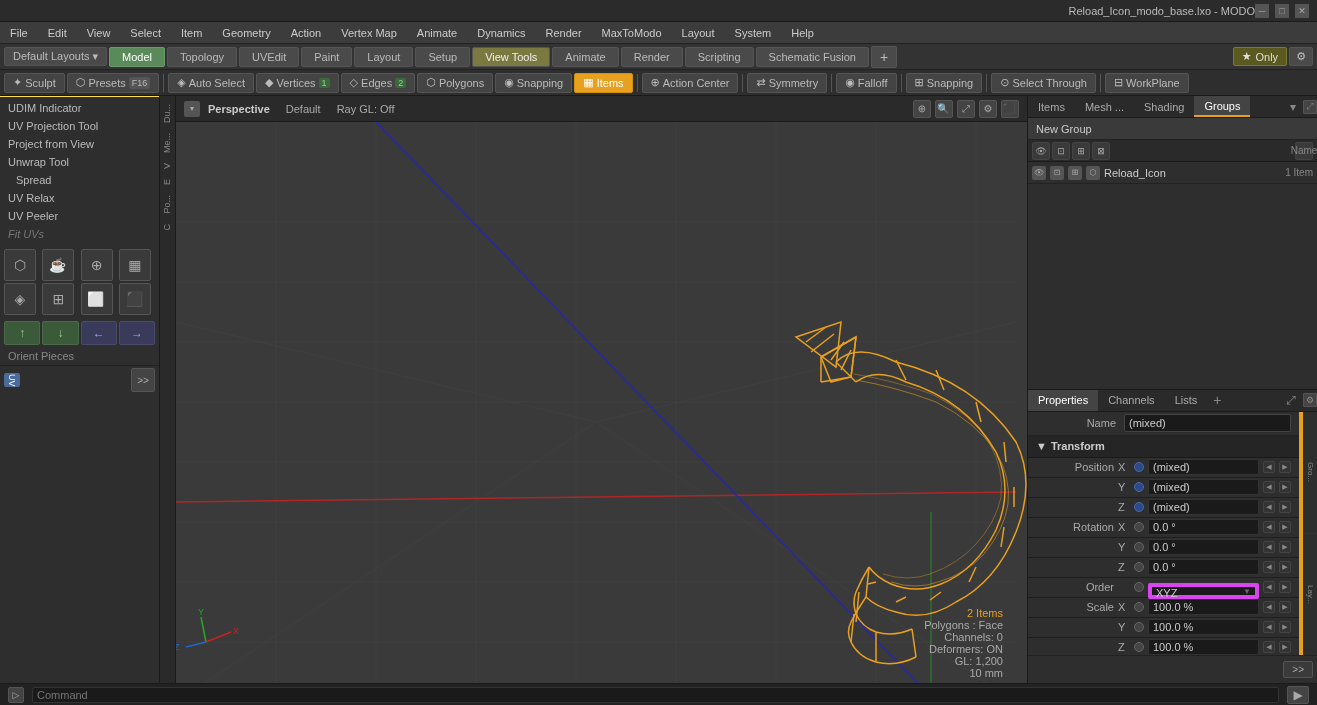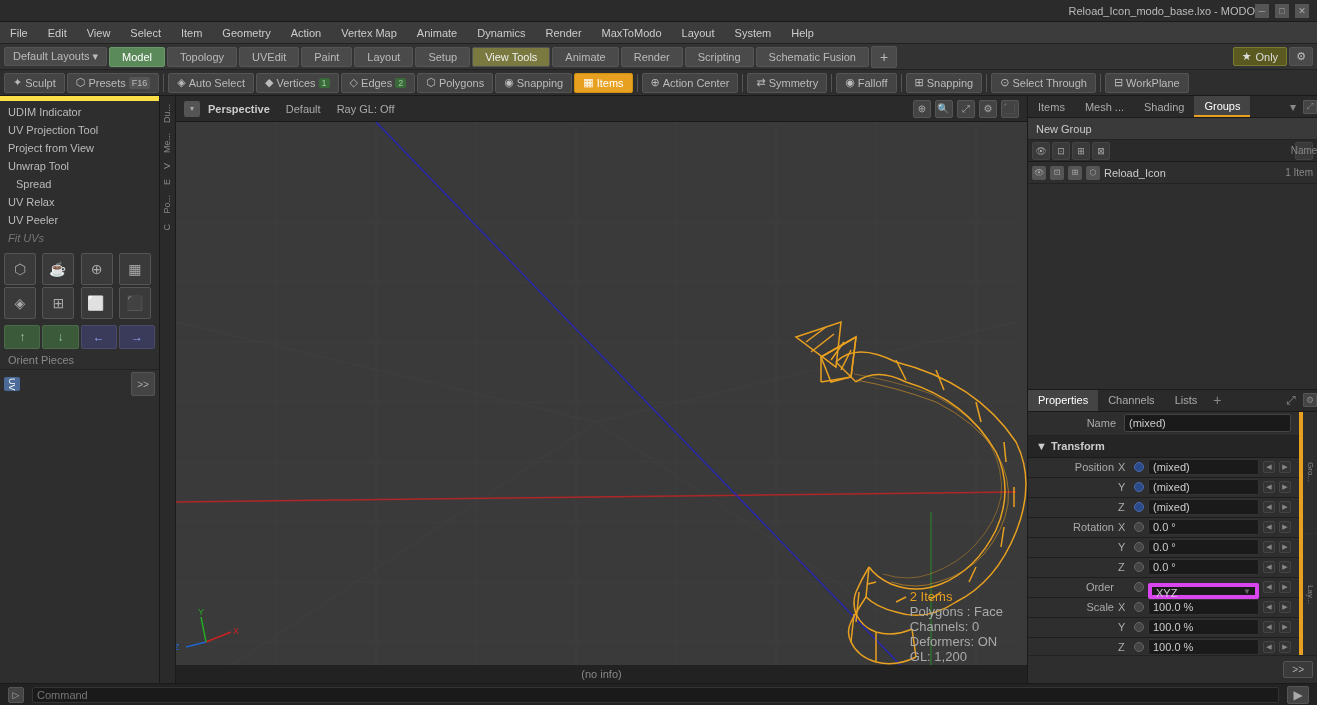--- a/index.html
+++ b/index.html
@@ -160,21 +160,21 @@
     .left-tool-item {
       padding: 3px 8px;
       font-size: 11px;
       color: #bbb;
       cursor: pointer;
       display: flex; align-items: center;
     }
 
     .left-tool-section {
       padding: 2px 0;
-      border-top: 5px solid #fde047;
+      border-top: 1px solid #fde047;
     }
 
     .icon-grid {
       display: grid;
       grid-template-columns: repeat(4, 1fr);
       gap: 2px;
       padding: 4px;
     }
     .icon-cell {
       width: 32px; height: 32px;
@@ -309,21 +309,22 @@
       top: 26px;
       left: 0;
     }
 
     
     #viewport-status {
       position: absolute;
       bottom: 0;
       right: 0;
       padding: 4px 24px;
-      font-size: 13px;
+      text-align: right;
+      font-size: 11px;
       color: #e8a020;
     }
     #viewport-status .stat-line { color: #aaa; }
     #viewport-status .stat-line.orange { color: #e8a020; }
 
     #viewport-footer {
       position: absolute;
       bottom: 0;
       left: 0;
       right: 0;
@@ -915,23 +916,20 @@
 
     <div id="viewport-status">
       <div class="stat-line orange">2 Items</div>
       <div class="stat-line">Polygons : Face</div>
       <div class="stat-line">Channels: 0</div>
       <div class="stat-line">Deformers: ON</div>
       <div class="stat-line">GL: 1,200</div>
       <div class="stat-line">10 mm</div>
     </div>
 
-    <div id="viewport-footer">
-      <span>(no info)</span>
-    </div>
   </div>
 
   <div id="right-panel">
 
     <div id="items-top">
       <div id="items-tabs">
         <div class="r-tab">Items</div>
         <div class="r-tab">Mesh ...</div>
         <div class="r-tab">Shading</div>
         <div class="r-tab active">Groups</div>

